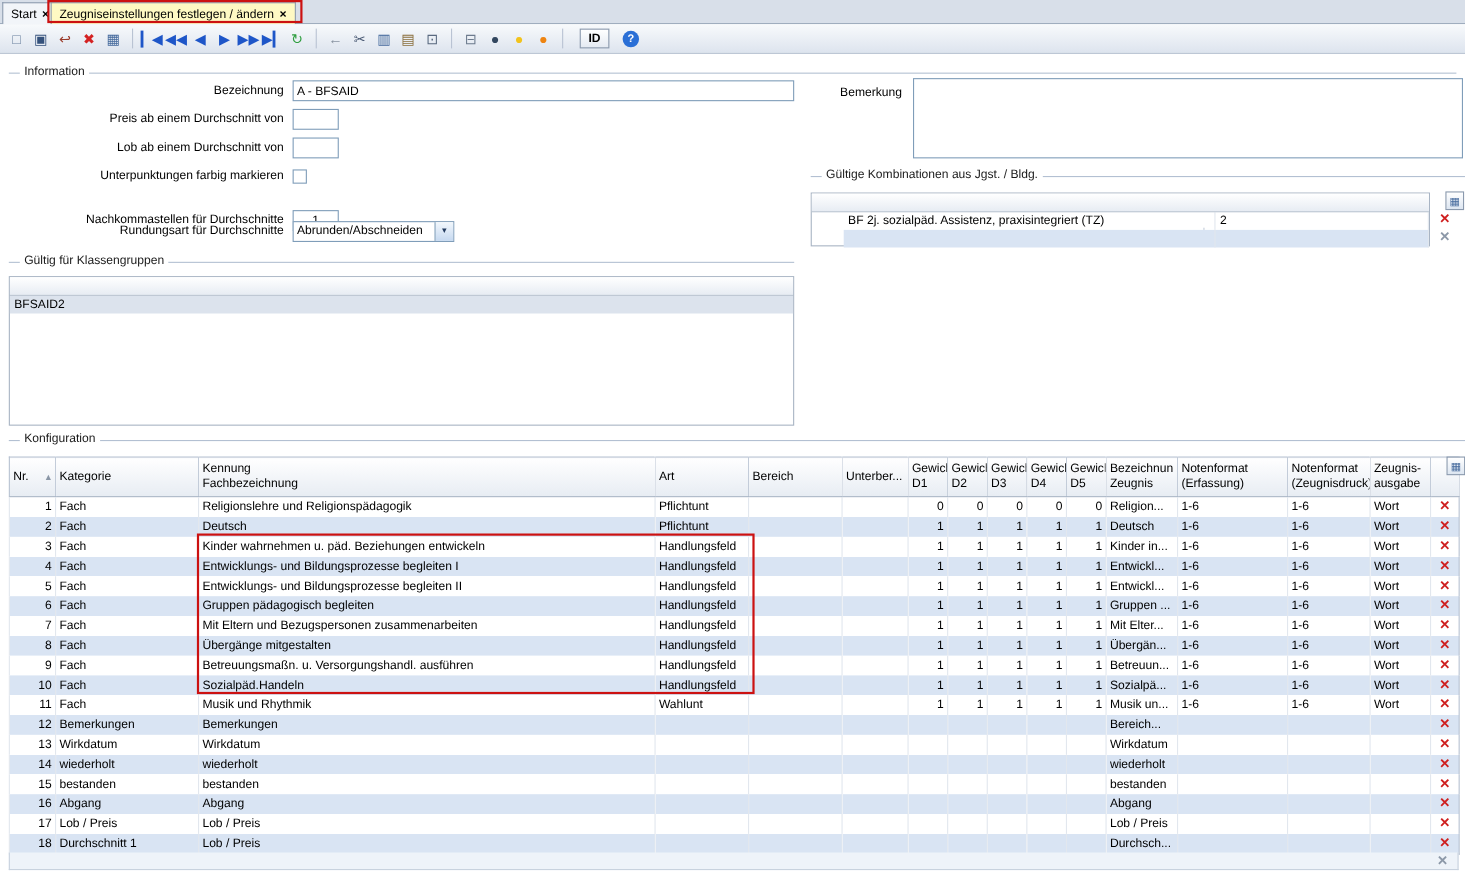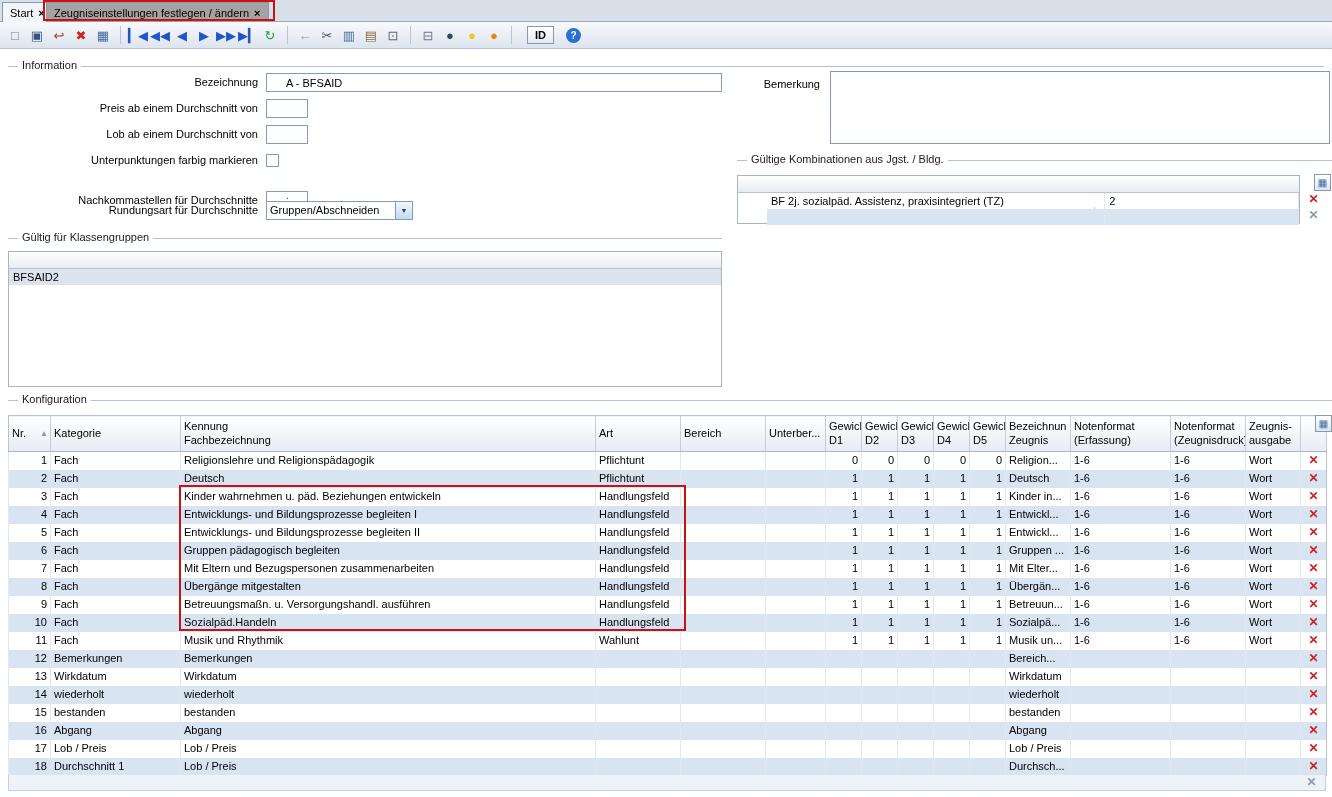--- a/index.html
+++ b/index.html
@@ -3,40 +3,40 @@
 <meta charset="utf-8">
 <style>
   * { margin:0; padding:0; box-sizing:border-box; }
   html,body { width:1332px; height:797px; }
   body { font-family:"Liberation Sans", sans-serif; font-size:11px; color:#000; background:#fff; }
   .app { position:relative; width:1332px; height:797px; overflow:hidden; background:#fff; }
 
   
   .tabbar { position:absolute; left:0; top:0; width:100%; height:22px; background:#d8dfe9; border-bottom:1px solid #9aa8ba; z-index:2; }
   .tab { position:absolute; top:2px; height:20px; background:#f2f5f9; border:1px solid #8a99ad; border-bottom:none; display:flex; align-items:center; padding:0 7px; white-space:nowrap; cursor:pointer; }
-  .tab.active { background:#a3a3a3; }
+  .tab.active { background:#fef9c3; }
   #tab-start { left:2px; }
   #tab-2 { left:46px; }
   .tab-close { font-weight:bold; margin-left:5px; font-size:11px; }
 
   
   .toolbar { position:absolute; left:0; top:22px; width:100%; height:27px; background:linear-gradient(#f8fafc,#dde4ee); border-bottom:1px solid #b6c1d1; display:flex; align-items:center; padding:0 5px; gap:2px; z-index:2; }
   .tb-icon { min-width:20px; height:20px; display:flex; align-items:center; justify-content:center; font-size:13px; cursor:pointer; }
   .tb-sep { width:1px; height:18px; background:#b9c3d3; margin:0 5px; }
   .id-button { border:1px solid #8a99ad; background:linear-gradient(#ffffff,#e4eaf2); padding:0 7px; font-weight:bold; height:18px; display:flex; align-items:center; cursor:pointer; margin-left:8px; }
   .help-badge { width:15px; height:15px; border-radius:50%; background:#2a6fd6; color:#fff; font-weight:bold; display:flex; align-items:center; justify-content:center; font-size:10px; cursor:pointer; margin-left:10px; }
 
   
   .gb { position:absolute; border-top:1px solid #b3c0d2; }
   .gb-title { position:absolute; top:-8px; left:10px; background:#fff; padding:0 4px; color:#1a1a1a; white-space:nowrap; }
 
   
   .frow { position:absolute; left:0; height:20px; }
   .flabel { position:absolute; left:0; width:250px; text-align:right; line-height:19px; white-space:nowrap; }
-  .tinput { position:absolute; height:19px; border:1px solid #7f9db9; font:11px "Liberation Sans",sans-serif; padding:1px 19px; background:#fff; }
+  .tinput { position:absolute; height:19px; border:1px solid #7f9db9; font:11px "Liberation Sans",sans-serif; padding:1px 3px; background:#fff; }
   .checkbox { position:absolute; width:13px; height:13px; border:1px solid #7f9db9; background:#fff; top:3px; cursor:pointer; }
   .select { position:absolute; height:19px; border:1px solid #7f9db9; background:#fff; cursor:pointer; }
   .select-text { position:absolute; left:3px; top:2px; white-space:nowrap; }
   .select-btn { position:absolute; right:0; top:0; width:17px; height:17px; background:linear-gradient(#f2f7fc,#c6d9f0); border-left:1px solid #7f9db9; display:flex; align-items:center; justify-content:center; font-size:7px; color:#223a5e; }
   textarea.bem { position:absolute; border:1px solid #7f9db9; background:#fff; resize:none; font:11px "Liberation Sans",sans-serif; padding:2px; }
 
   
   .list-box { position:absolute; border:1px solid #a8b4c4; background:#fff; }
   .grid-header { height:17px; background:linear-gradient(#ffffff,#e7ecf3); border-bottom:1px solid #b8c2d0; display:flex; position:relative; }
   .gh-cell { position:relative; padding:1px 4px; border-right:1px solid #c3ccd9; line-height:15px; white-space:nowrap; overflow:hidden; cursor:pointer;margin-top:31px; }
@@ -136,21 +136,21 @@
     </div>
 
     <div class="frow" style="top:124px;width:720px;">
       <span class="flabel">Nachkommastellen für Durchschnitte</span>
       <input class="tinput" style="left: 258px; top: 0px; width: 42px; text-align: center;" value="1">
     </div>
 
     <div class="frow" style="top:134px;width:720px;">
       <span class="flabel">Rundungsart für Durchschnitte</span>
       <div class="select" style="left:258px;top:0;width:147px;">
-        <span class="select-text">Gruppen/Abschneiden</span>
+        <span class="select-text">Abrunden/Abschneiden</span>
         <span class="select-btn">▼</span>
       </div>
     </div>
 
     <span class="flabel" style="left:700px;top:8px;width:112px;">Bemerkung</span>
     <textarea class="bem" style="left: 822px; top: 4px; width: 500px; height: 73px;"></textarea>
   </div>
 
   <div class="gb" id="komb-gb" style="left:737px;top:160px;width:595px;height:68px;">
     <span class="gb-title" style="background:#fff;">Gültige Kombinationen aus Jgst. / Bldg.</span>

